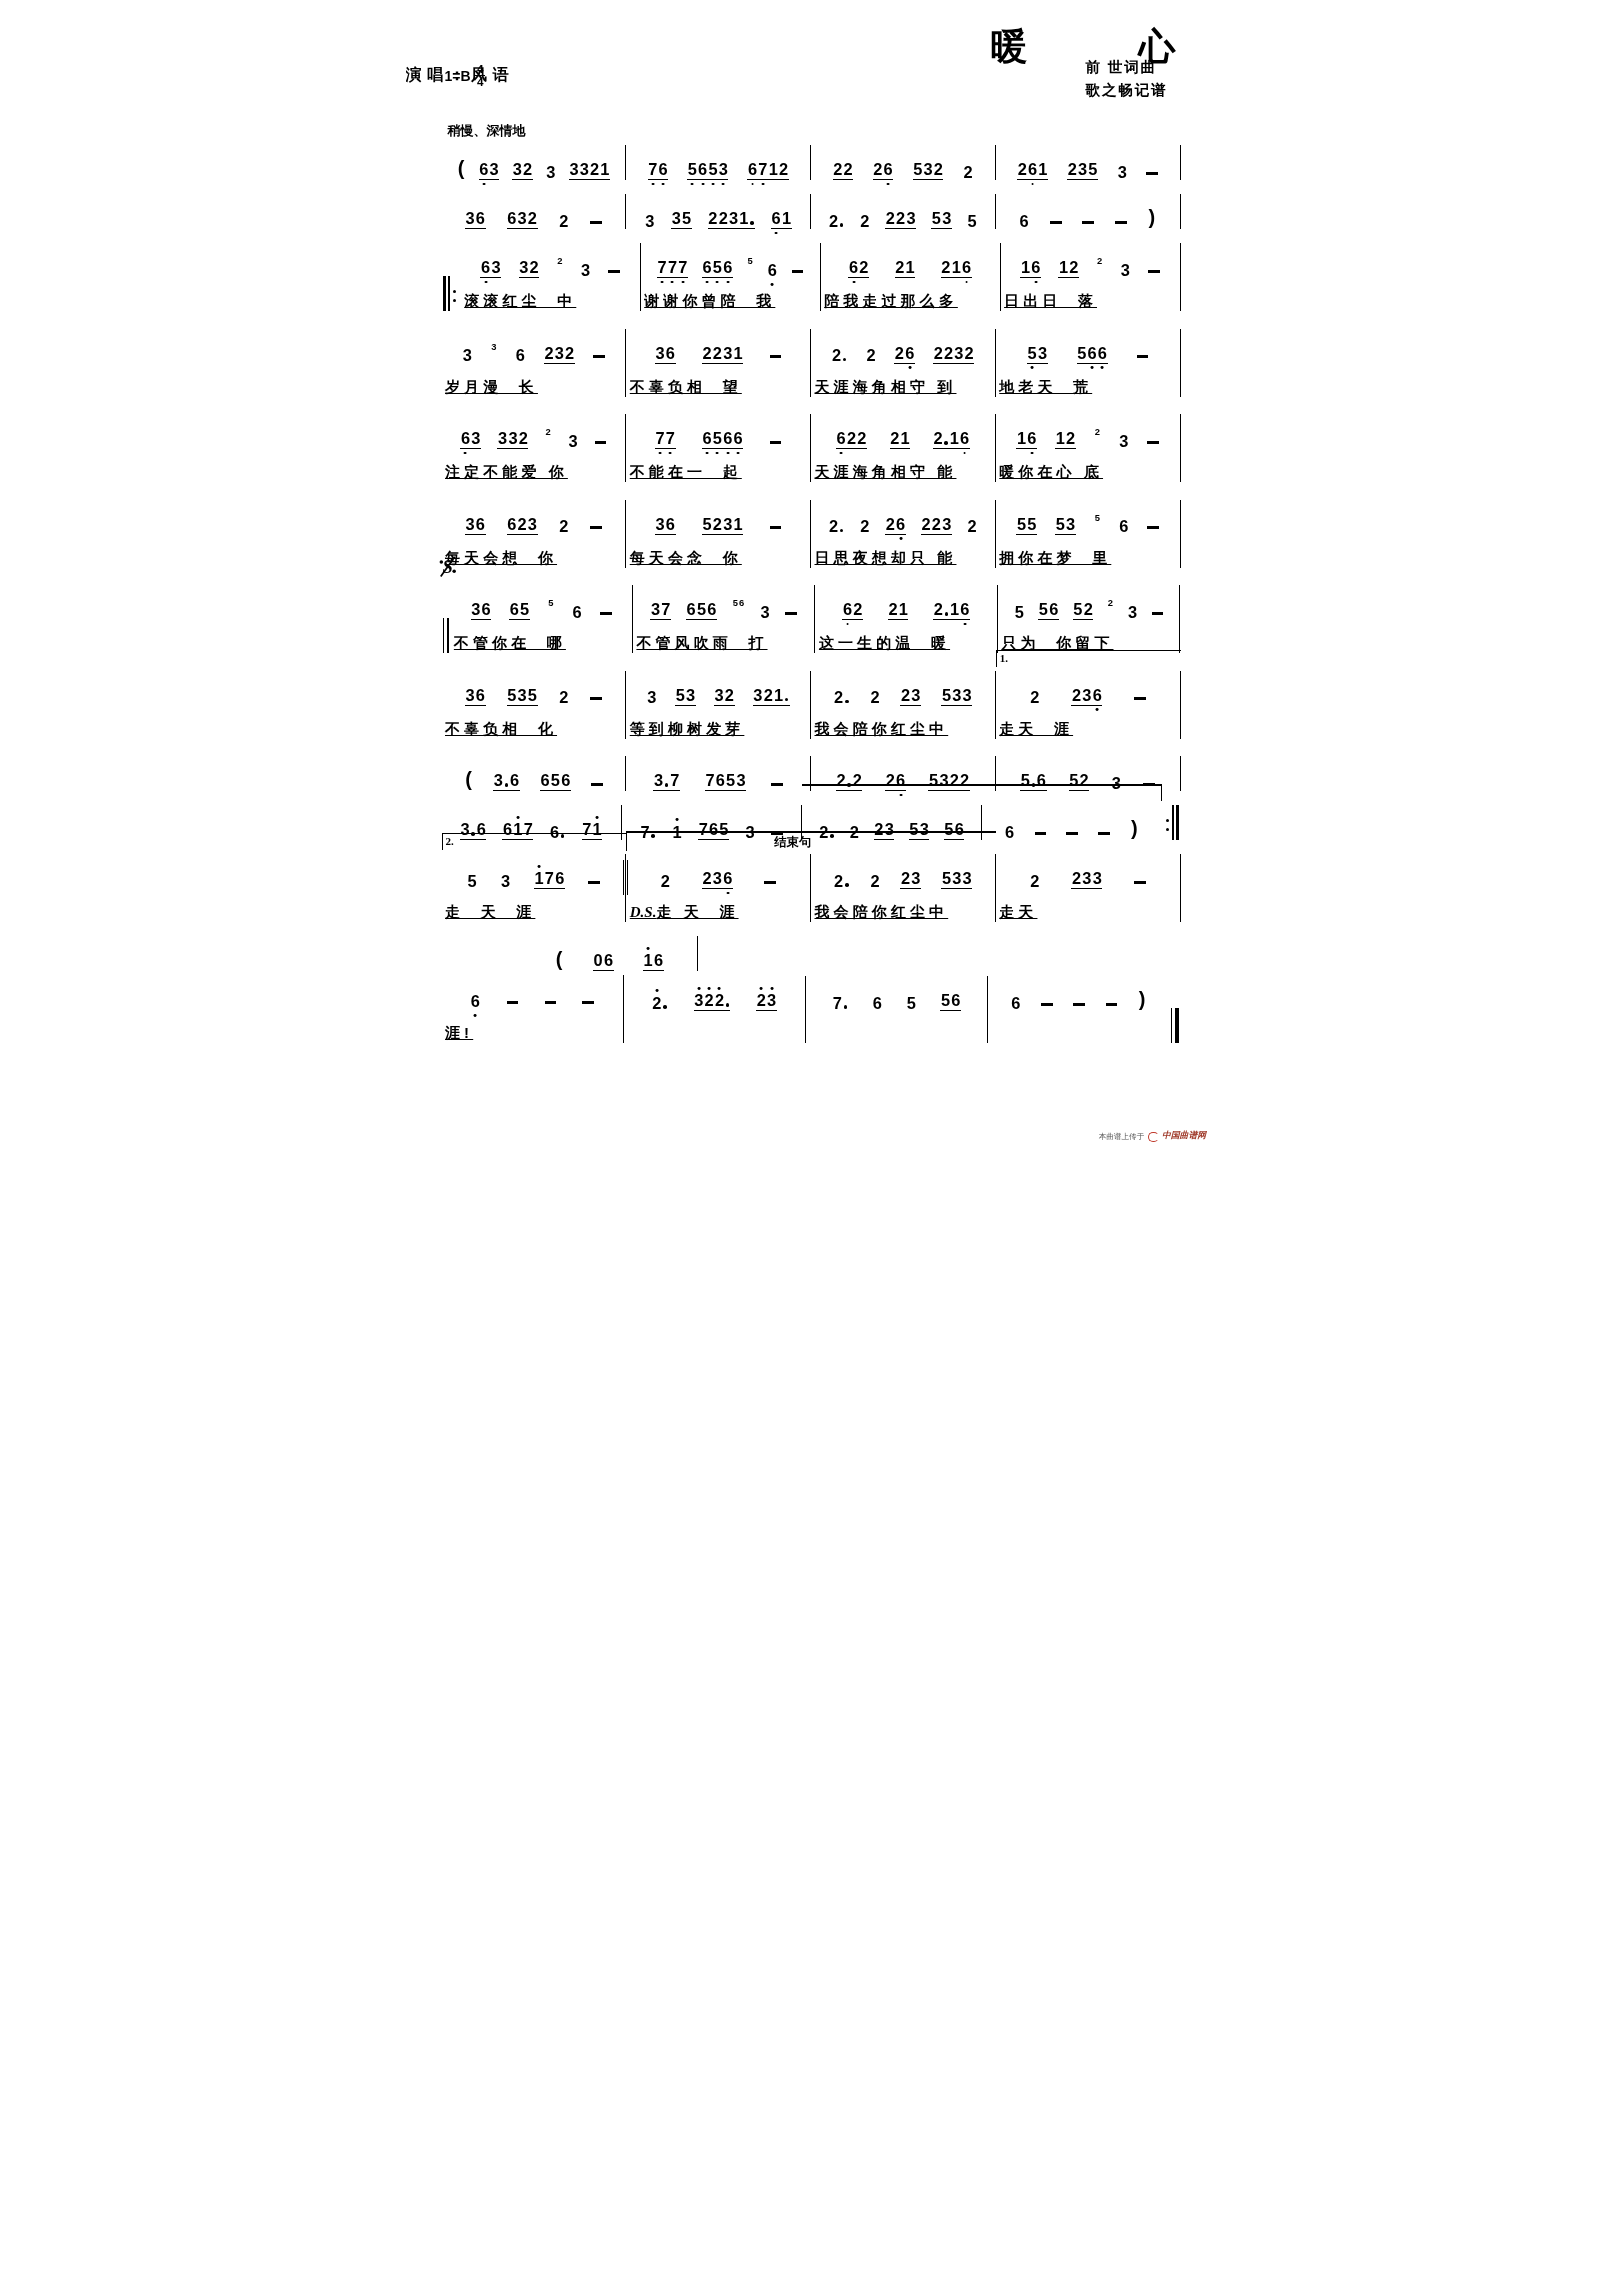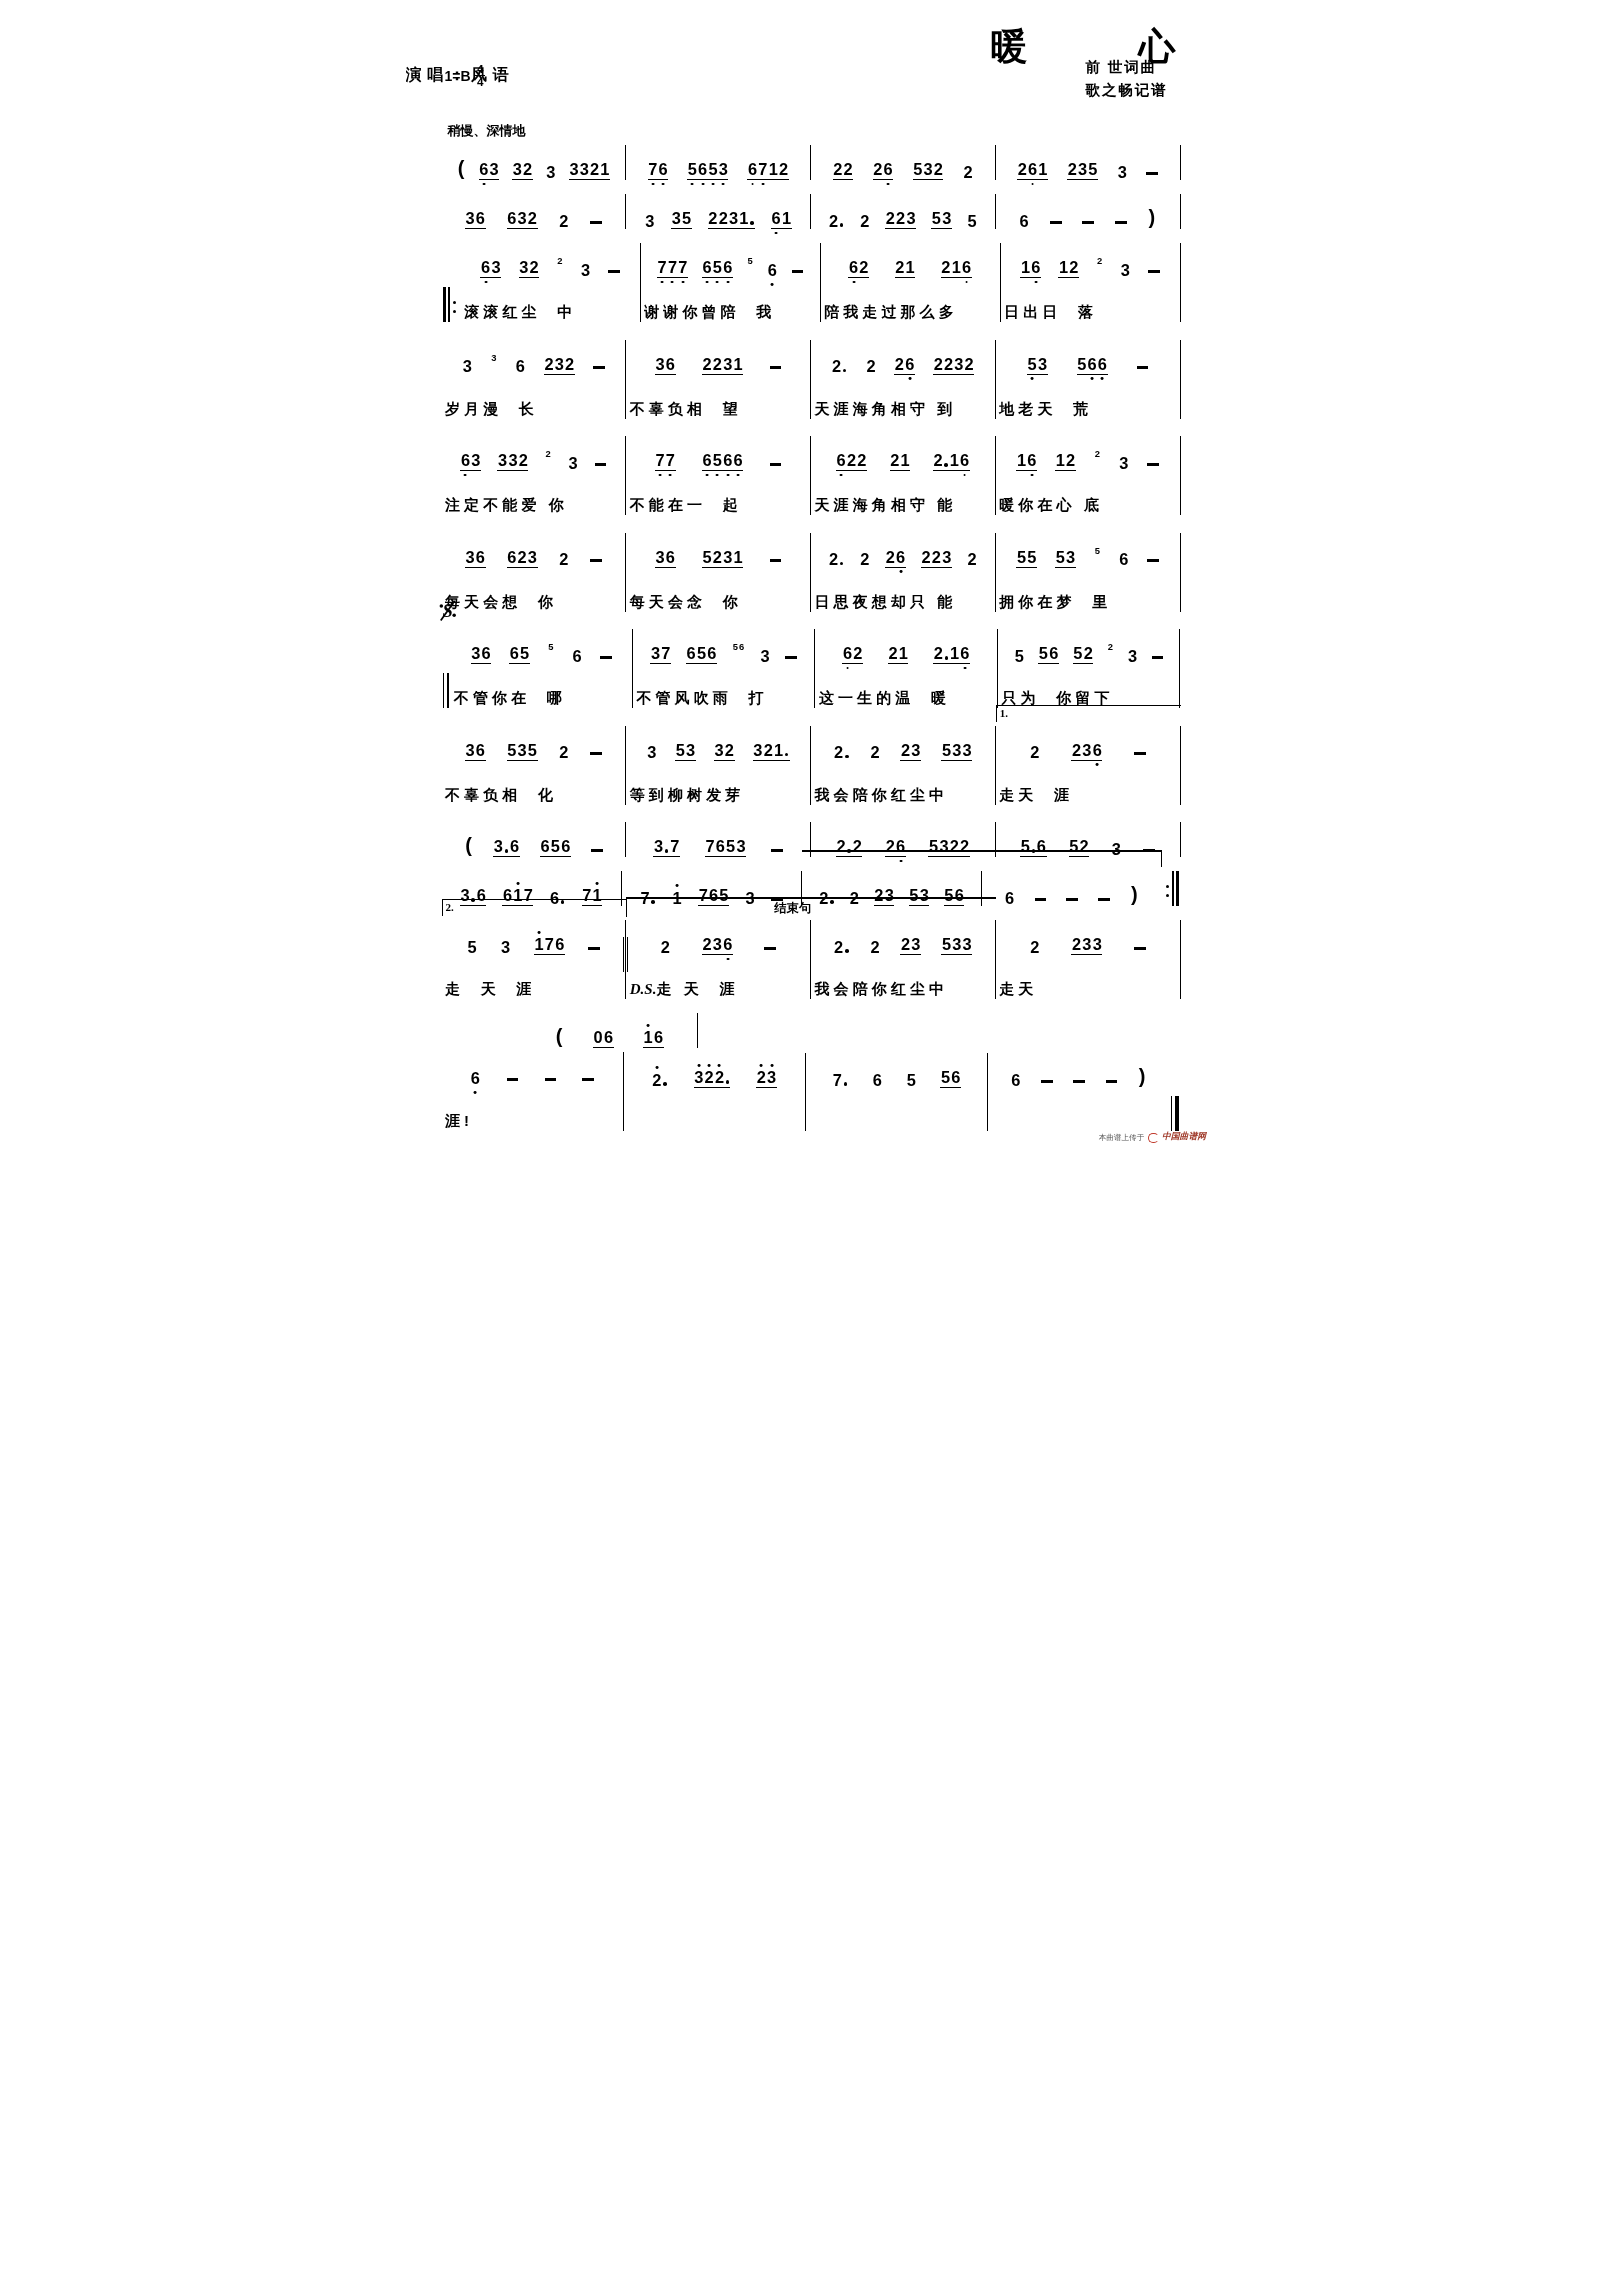--- a/index.html
+++ b/index.html
@@ -27,21 +27,21 @@
   .tok.beam{border-bottom:1.8px solid #000;padding-bottom:1.2px;}
   .n{position:relative;padding:0 0.6px;font-family:"Liberation Sans",sans-serif;}
   .n.hi::before{content:"";position:absolute;top:-5.3px;left:50%;transform:translateX(-50%);
                 width:2.9px;height:2.9px;border-radius:50%;background:#000;}
   .n.lo::after{content:"";position:absolute;bottom:-7.6px;left:50%;transform:translateX(-50%);
                width:2.9px;height:2.9px;border-radius:50%;background:#000;}
   .ndot{width:3.5px;height:3.5px;border-radius:50%;background:#000;margin:0 1.2px 2.3px 1.2px;}
   .dash{width:11.7px;height:2.9px;background:#000;margin-bottom:5.3px;}
   .paren{font-size:20px;font-weight:bold;padding:0 1.2px;}
   .grace{font-size:9.4px;font-weight:bold;transform:translateY(-11.7px);display:inline-flex;}
-  .lyr{font-size:15px;font-weight:bold;margin-top:25px;padding-left:3.5px;letter-spacing:4.1px;white-space:pre;min-height:17.5px;}
+  .lyr{font-size:15px;font-weight:bold;margin-top:14px;padding-left:3.5px;letter-spacing:4.1px;white-space:pre;min-height:17.5px;text-decoration:underline;}
   .lyr .ds{font-style:italic;font-family:"Liberation Serif",serif;letter-spacing:0;}
   
   .bar{display:flex;align-items:flex-end;height:35px;margin:0 1.8px;}
   .bl{background:#000;height:35px;}
   .w2{width:1.2px}.w4{width:2.3px}.w6{width:3.5px}
   .gap{width:2.9px}
   .rdots{display:flex;flex-direction:column;justify-content:center;gap:5.8px;height:30px;margin:0 2.9px;}
   .rdots i{width:3.5px;height:3.5px;border-radius:50%;background:#000;}
   
   .volta{position:absolute;top:-21px;left:0;right:-1.2px;height:15px;border-top:1.8px solid #000;

